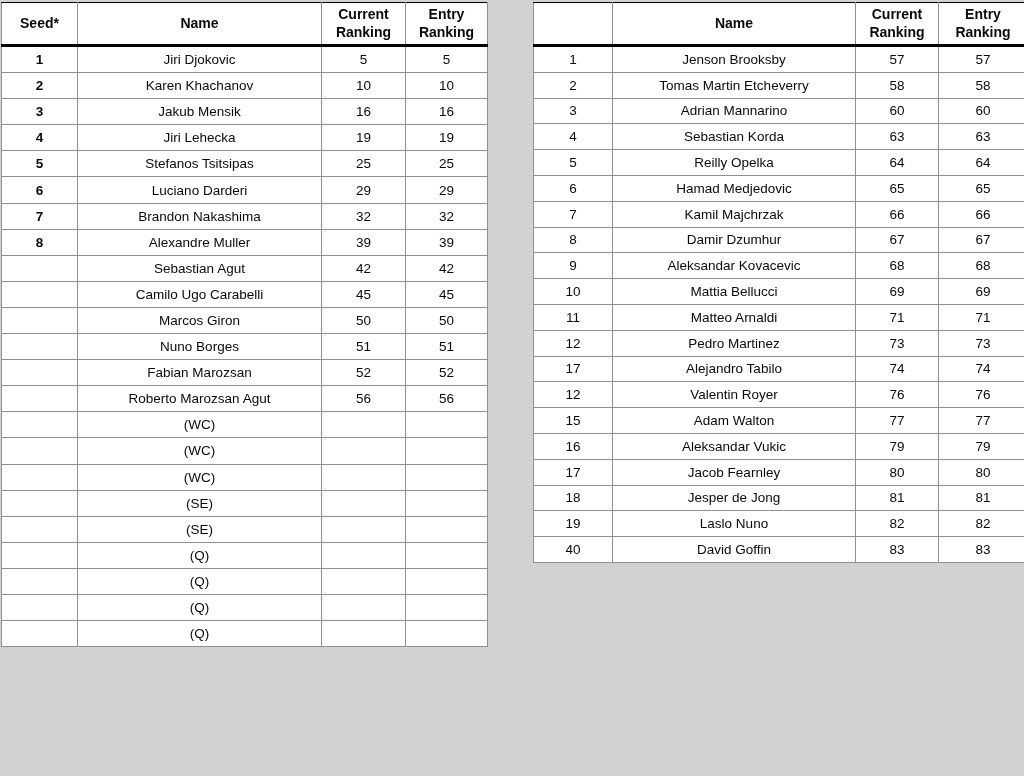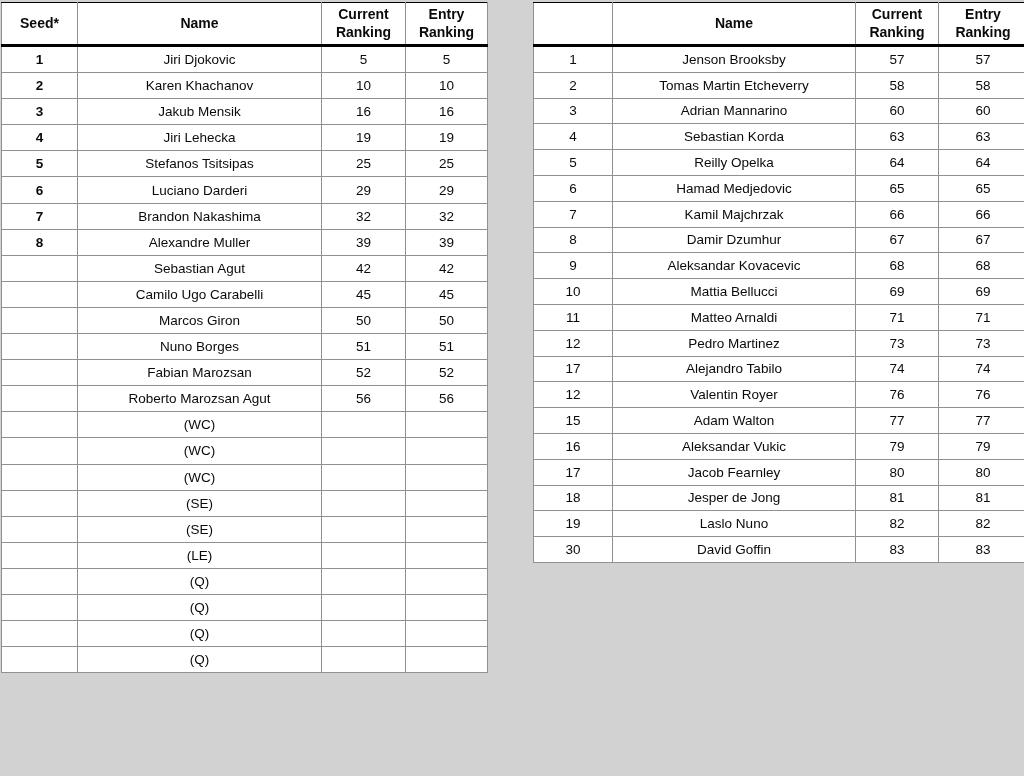--- a/index.html
+++ b/index.html
@@ -181,26 +181,20 @@
         <td></td>
       </tr>
       <tr>
         <td></td>
         <td>(SE)</td>
         <td></td>
         <td></td>
       </tr>
       <tr>
         <td></td>
-        <td>(LE)</td>
-        <td></td>
-        <td></td>
-      </tr>
-      <tr>
-        <td></td>
         <td>(Q)</td>
         <td></td>
         <td></td>
       </tr>
       <tr>
         <td></td>
         <td>(Q)</td>
         <td></td>
         <td></td>
       </tr>
@@ -343,19 +337,19 @@
         <td>81</td>
         <td>81</td>
       </tr>
       <tr>
         <td>19</td>
         <td>Laslo Nuno</td>
         <td>82</td>
         <td>82</td>
       </tr>
       <tr>
-        <td>30</td>
+        <td>40</td>
         <td>David Goffin</td>
         <td>83</td>
         <td>83</td>
       </tr>
     </tbody>
   </table>
 
 </body></html>

